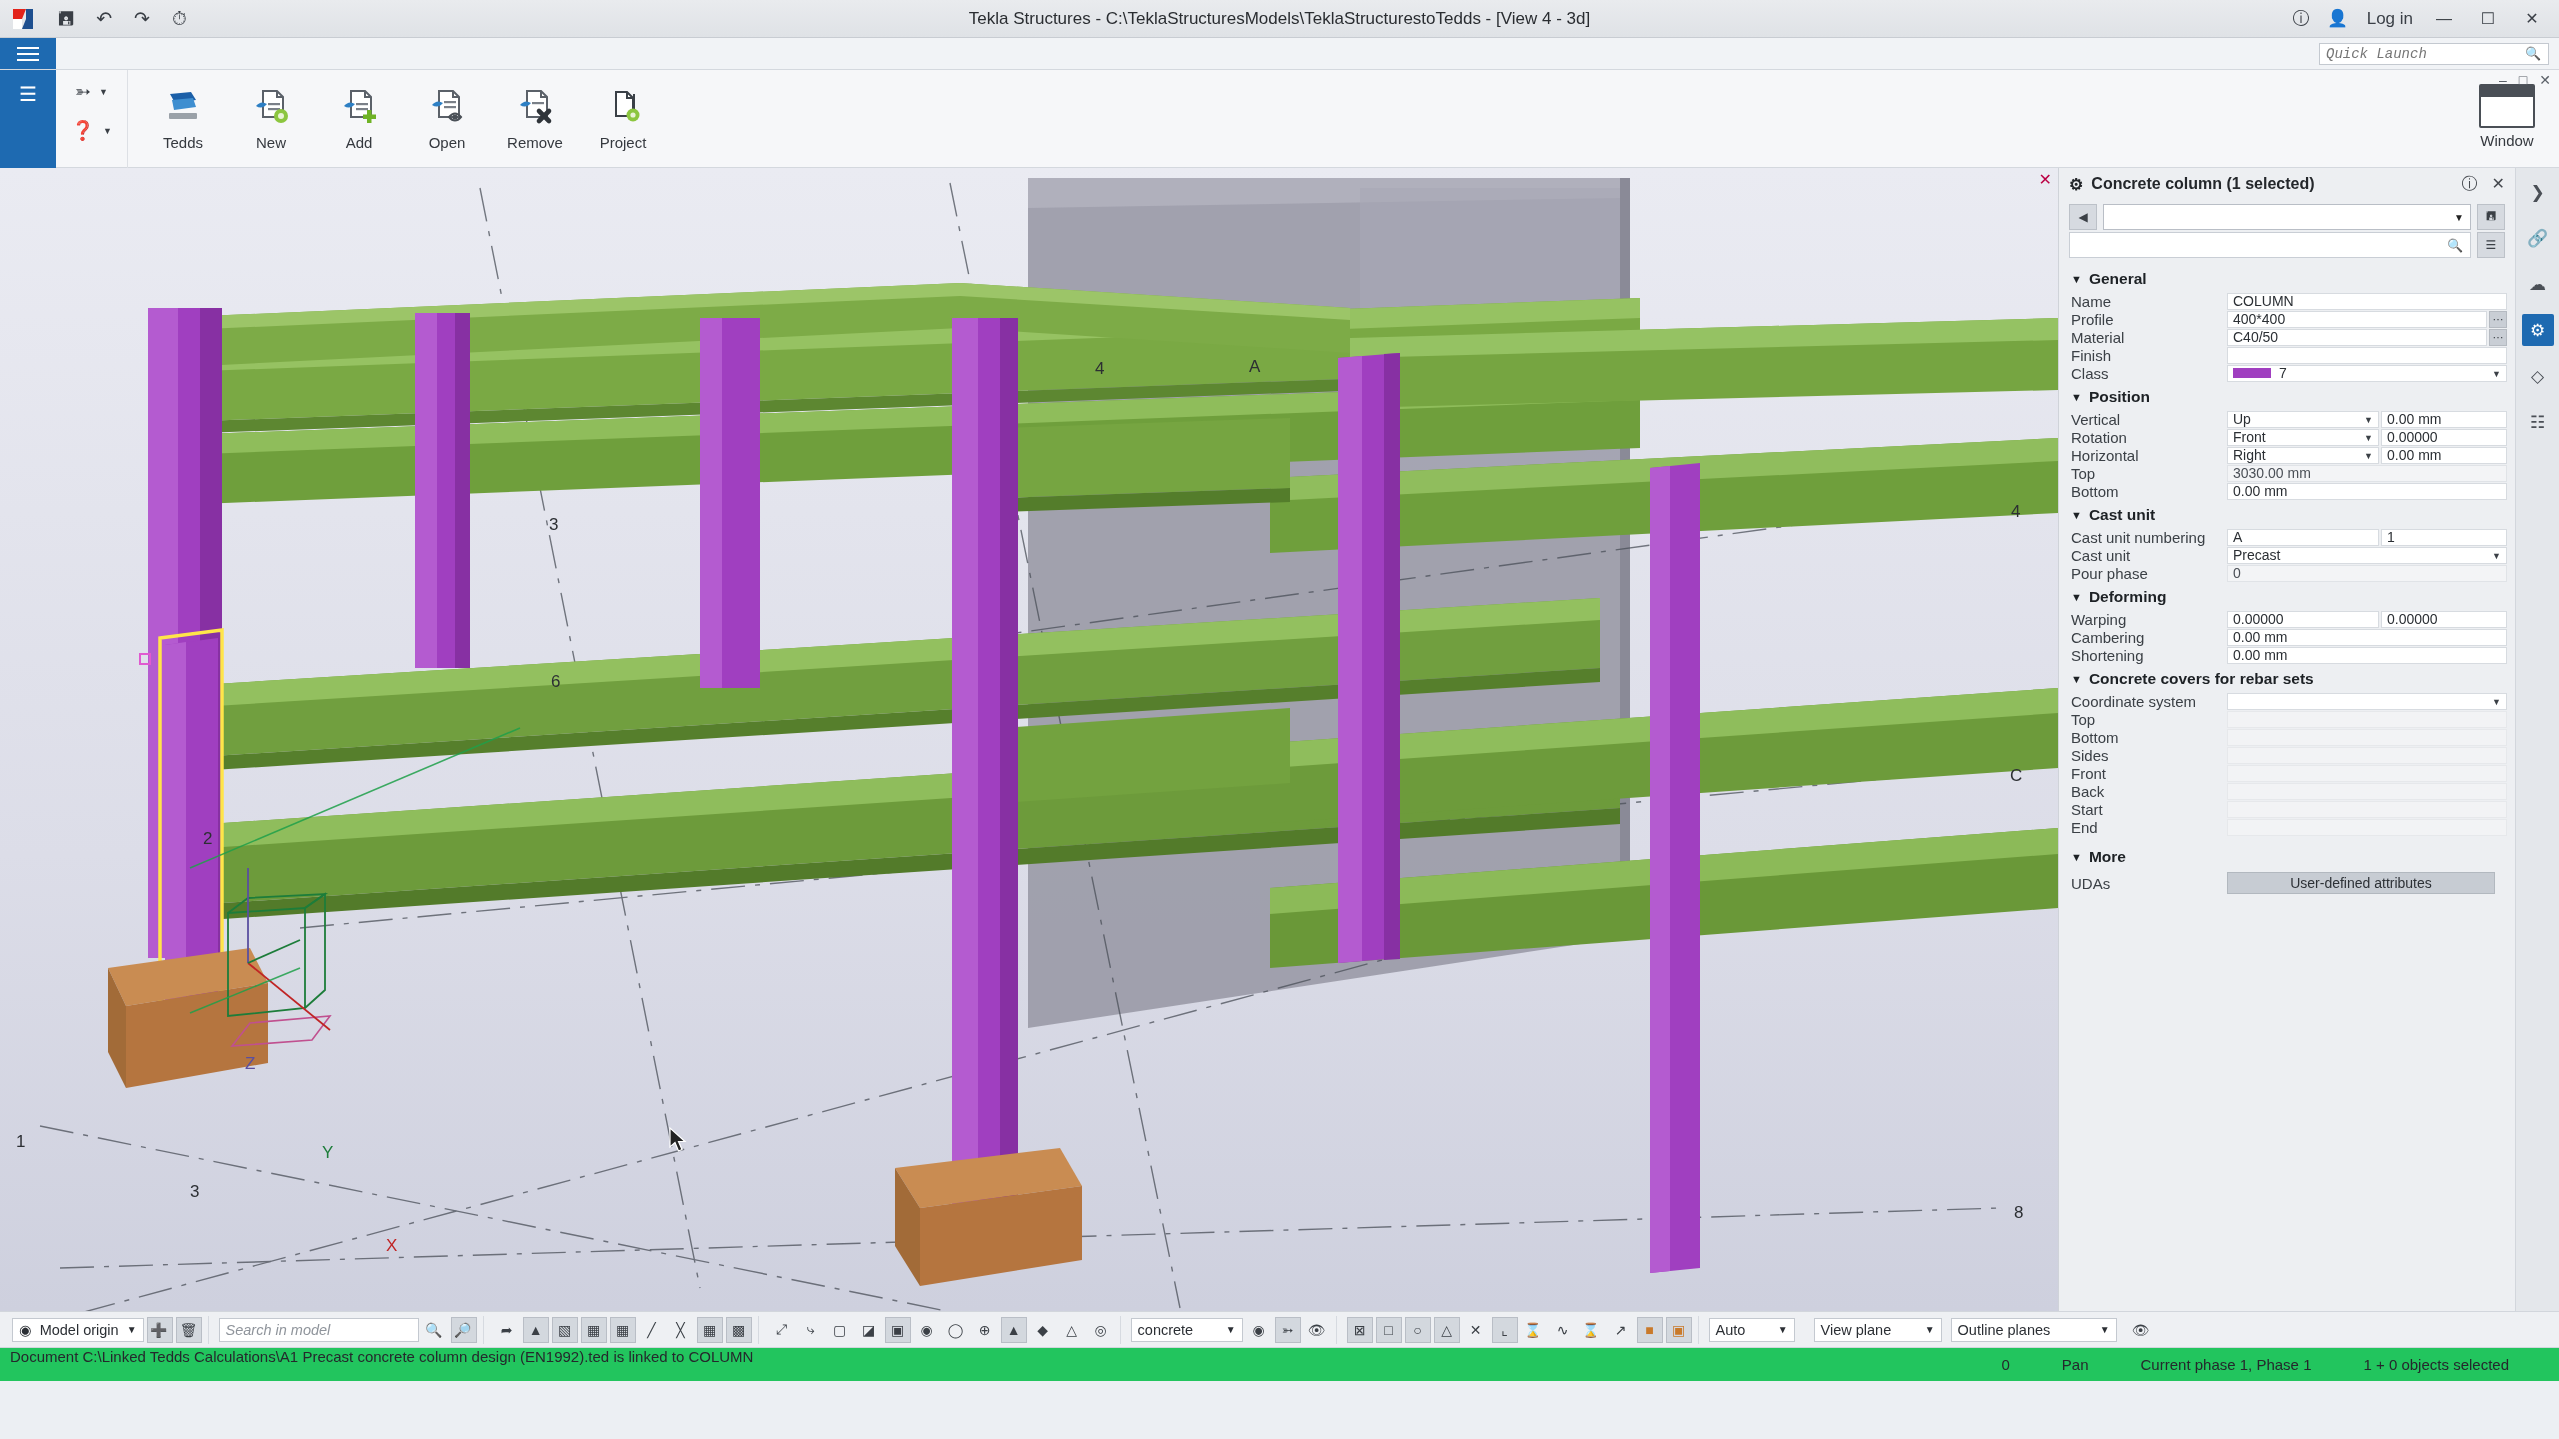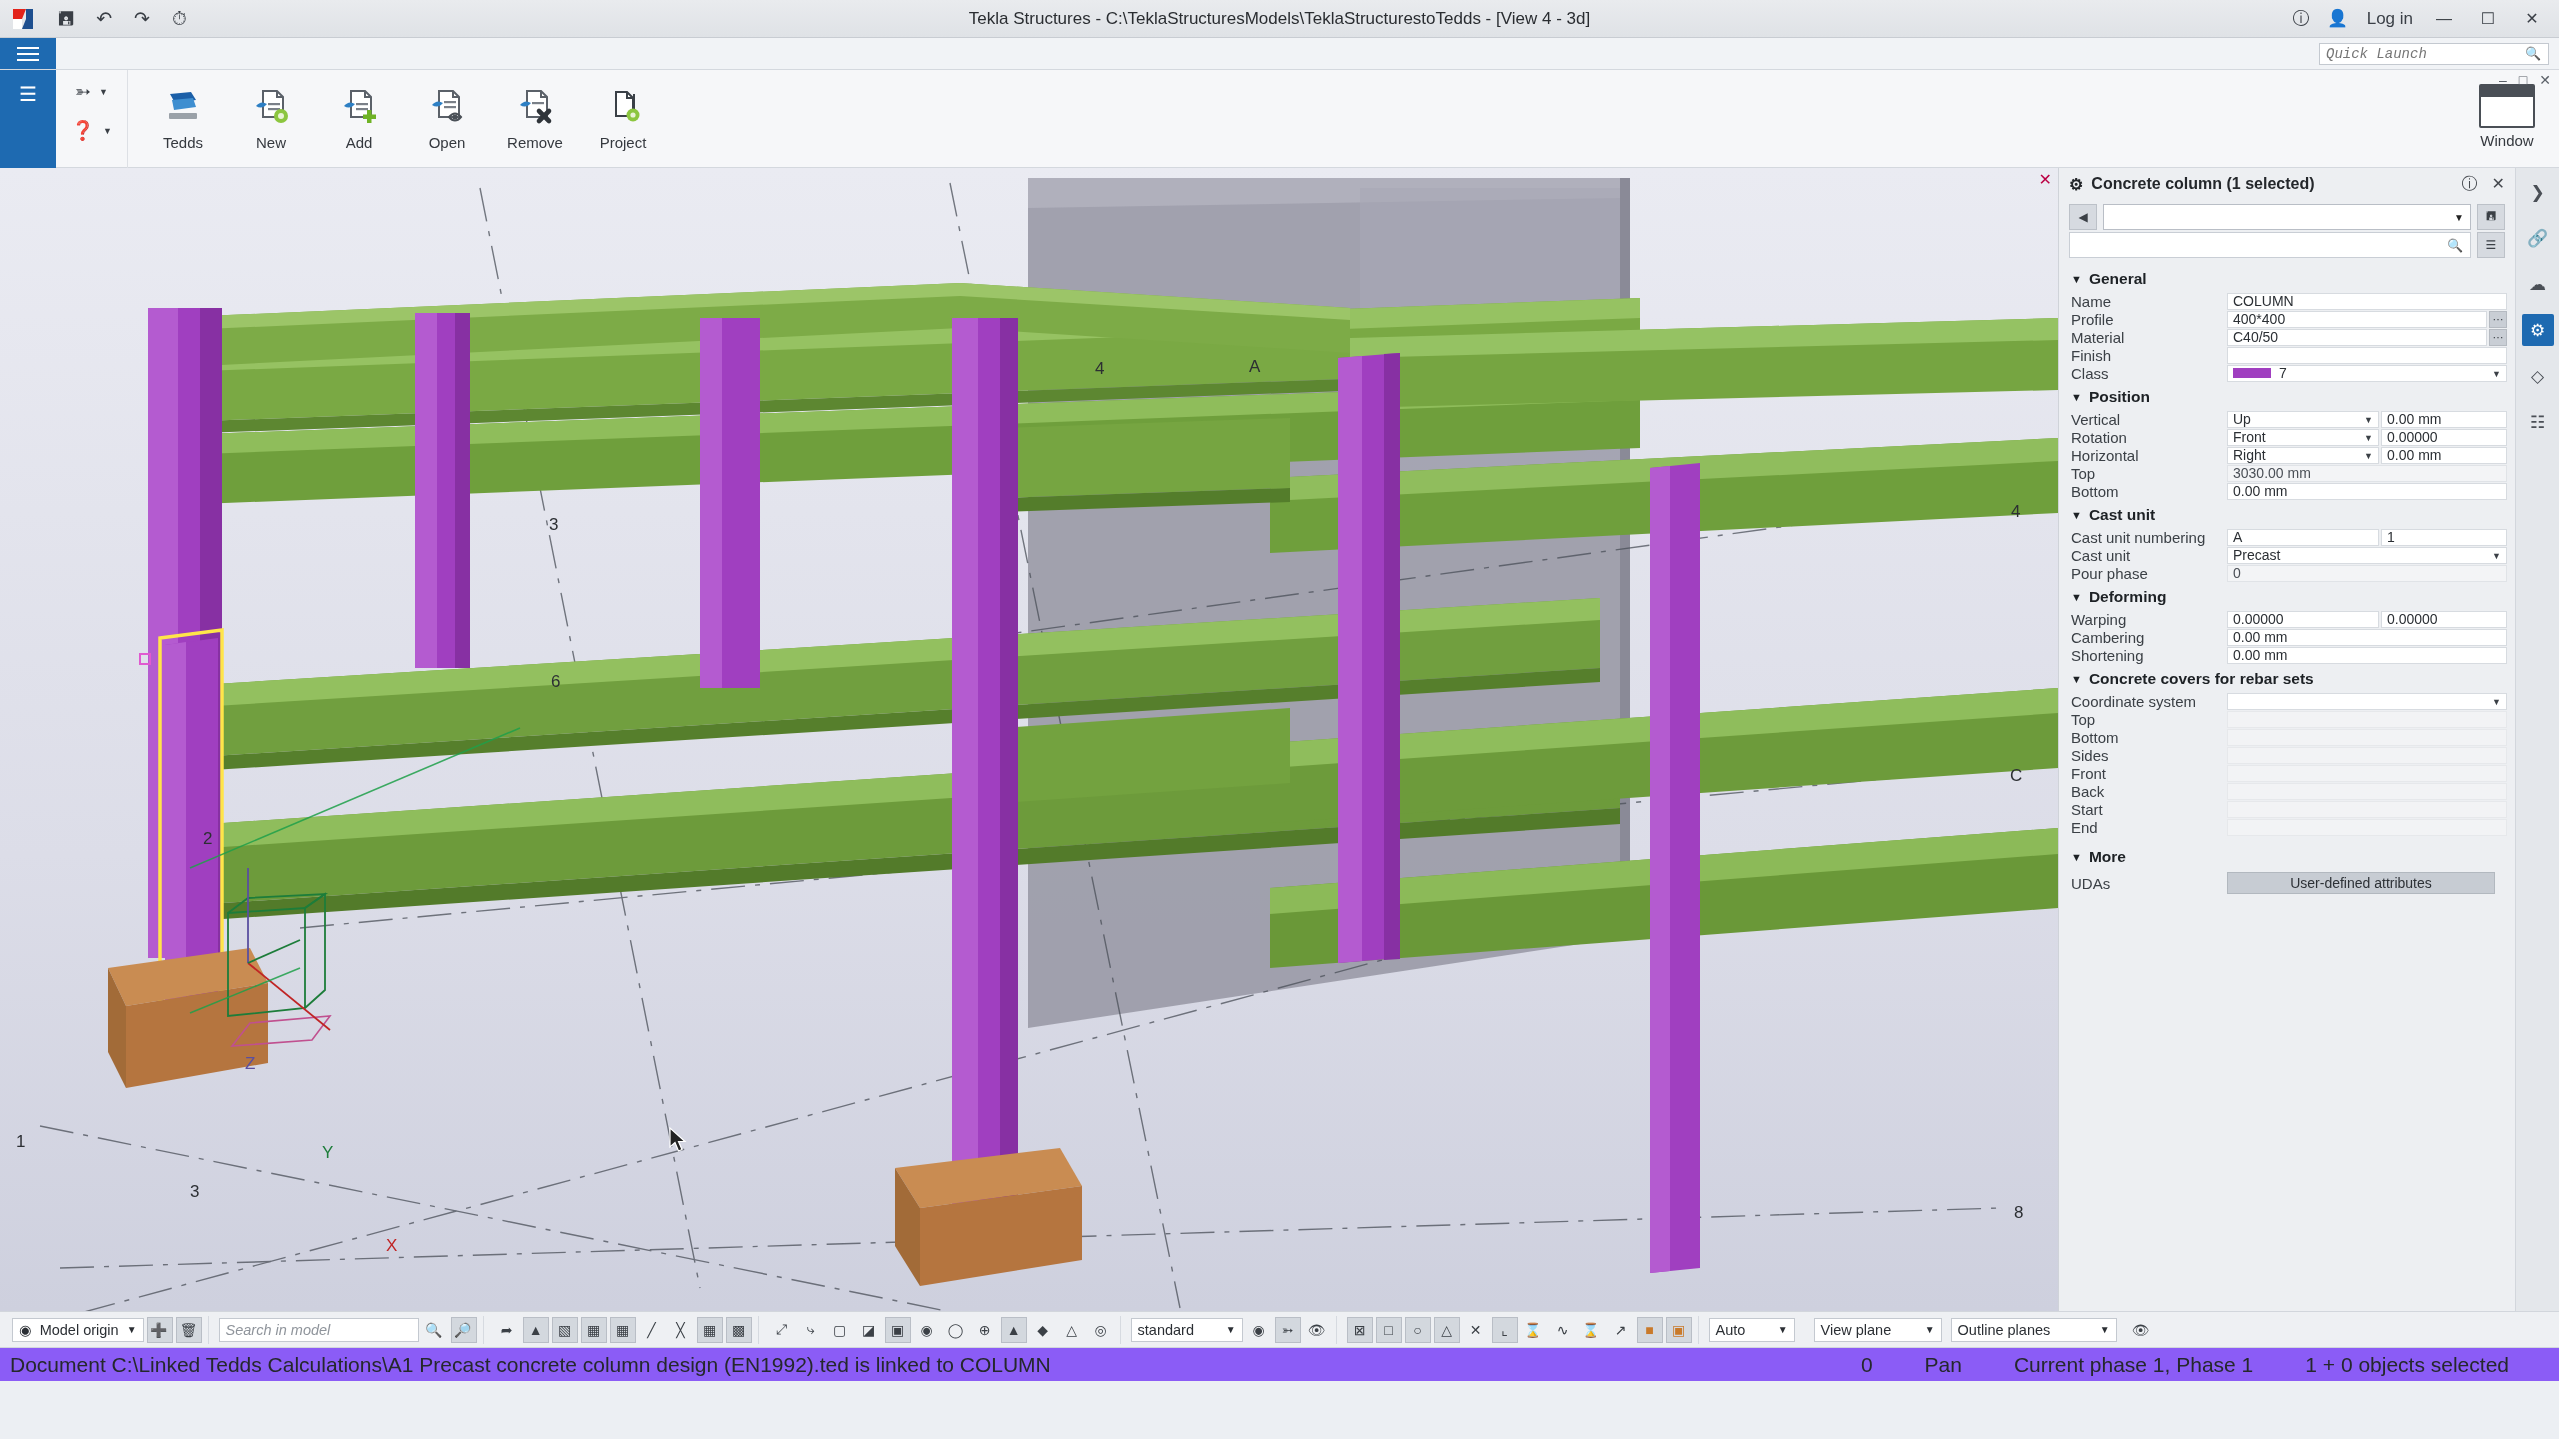--- a/index.html
+++ b/index.html
@@ -155,22 +155,22 @@
   .tbtn.on{background:#d3d8de;border-color:#b9bec6;}
   .selbox{
     height:24px; background:#fff; border:1px solid #c4c9d0; display:flex; align-items:center;
     padding:0 6px; font-size:14.5px; gap:8px; color:#2b2f34;
   }
   .searchbox{
     width:200px;height:24px;background:#fff;border:1px solid #c4c9d0;display:flex;
     align-items:center;padding:0 6px;font-size:14.5px;font-style:italic;color:#8f949b;
   }
   .statusbar{
-    height:34px; background:#8b5cf6; border-top:1px solid #d2d6dc; display:flex;
-    align-items:center; font-size:21px; color:#25282c; padding:0 10px;
+    height:34px; background:#22c55e; border-top:1px solid #d2d6dc; display:flex;
+    font-size:15px; color:#25282c; padding:0 10px;
   }
   .st-right{margin-left:auto; display:flex; align-items:center;}
   .st-cell{padding:0 26px;}
   
   .scene{position:absolute; inset:0;}
   .lbl3d{position:absolute; font-size:17px; color:#2c2f33;}
 </style>
 </head>
 <body>
 
@@ -731,21 +731,21 @@
     <div class="tbtn">◯</div>
     <div class="tbtn">⊕</div>
     <div class="tbtn on">▲</div>
     <div class="tbtn">◆</div>
     <div class="tbtn">△</div>
     <div class="tbtn">◎</div>
   </div>
 
   <div class="tgrp">
     <div class="selbox" style="width:112px;">
-      <span>standard</span>
+      <span>concrete</span>
       <span style="margin-left:auto;font-size:10px">▼</span>
     </div>
     <div class="tbtn">◉</div>
     <div class="tbtn on">➳</div>
     <div class="tbtn">👁</div>
   </div>
 
   <div class="tgrp">
     <div class="tbtn on">⊠</div>
     <div class="tbtn on">□</div>

